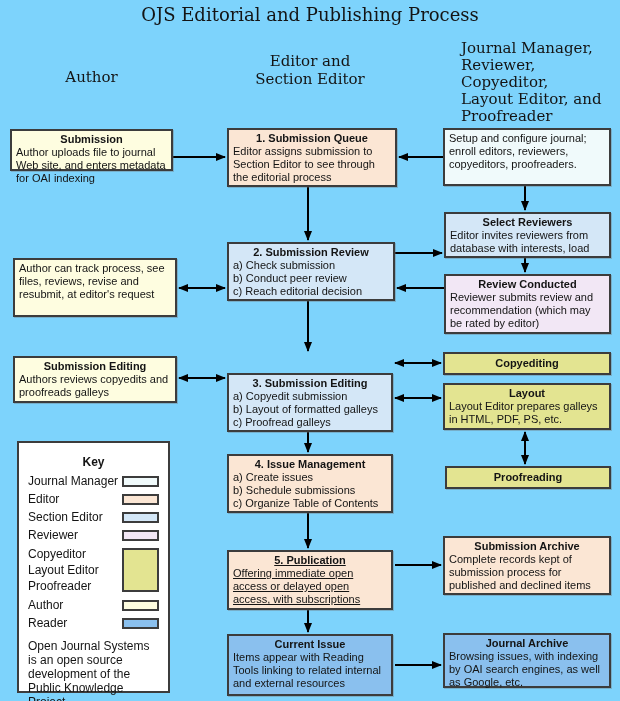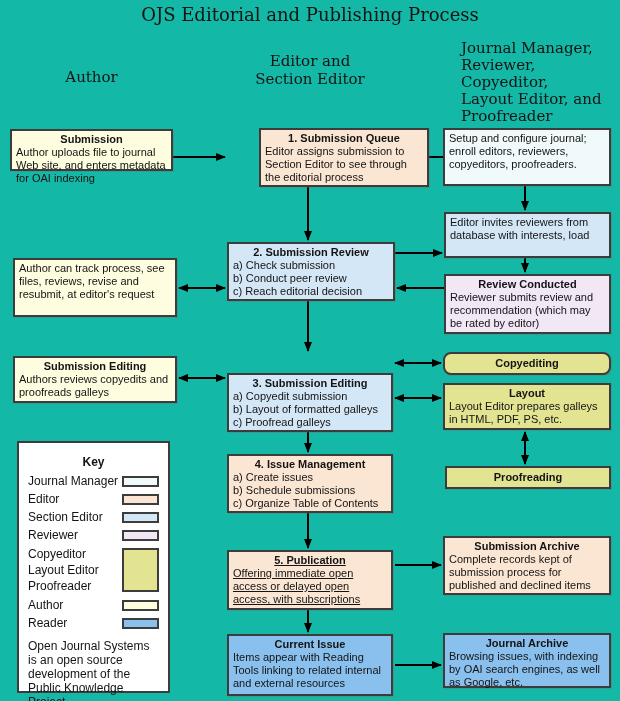--- a/index.html
+++ b/index.html
@@ -1,18 +1,18 @@
 <!DOCTYPE html>
 <html><head>
 <meta charset="utf-8">
 <style>
   html,body { margin:0; padding:0; background:#e9e9e9; }
   .stage {
     position:relative; width:620px; height:701px;
-    background:#14b8a6; overflow:hidden;
+    background:#7dd3fc; overflow:hidden;
     font-family:"Liberation Sans", sans-serif; color:#141414;
   }
   .title {
     position:absolute; left:0; top:4px; width:620px; text-align:center;
     font-family:"DejaVu Serif", serif; font-size:18px;
   }
   .hdr { position:absolute; font-family:"DejaVu Serif", serif; font-size:15px; line-height:18px; }
   .hdr-author { left:10px; top:68px; width:163px; text-align:center; }
   .hdr-editor { left:220px; top:52px; width:180px; text-align:center; }
   .hdr-roles  { left:461px; top:40px; width:155px; line-height:17px; }
@@ -99,21 +99,21 @@
 
   <div class="box" style="left: 13px; top: 258px; width: 164px; height: 59px; background-color: rgb(254, 253, 224);">
     <div class="box-body">Author can track process, see files, reviews, revise and resubmit, at editor's request</div>
   </div>
 
   <div class="box" style="left: 13px; top: 356px; width: 164px; height: 47px; background-color: rgb(254, 253, 224);">
     <div class="box-title">Submission Editing</div>
     <div class="box-body">Authors reviews copyedits and proofreads galleys</div>
   </div>
 
-  <div class="box" style="left: 227px; top: 128px; width: 170px; height: 59px; background-color: rgb(251, 230, 212); margin-left: 32px;">
+  <div class="box" style="left: 227px; top: 128px; width: 170px; height: 59px; background-color: rgb(251, 230, 212);">
     <div class="box-title">1. Submission Queue</div>
     <div class="box-body">Editor assigns submission to Section Editor to see through the editorial process</div>
   </div>
 
   <div class="box" style="left: 227px; top: 242px; width: 168px; height: 59px; background-color: rgb(212, 231, 247);">
     <div class="box-title">2. Submission Review</div>
     <div>a) Check submission</div>
     <div>b) Conduct peer review</div>
     <div>c) Reach editorial decision</div>
   </div>
@@ -140,29 +140,30 @@
   <div class="box" style="left: 227px; top: 634px; width: 166px; height: 62px; background-color: rgb(138, 192, 238);">
     <div class="box-title">Current Issue</div>
     <div class="box-body">Items appear with Reading Tools linking to related internal and external resources</div>
   </div>
 
   <div class="box" style="left: 443px; top: 128px; width: 168px; height: 58px; background-color: rgb(240, 250, 251);">
     <div class="box-body">Setup and configure journal; enroll editors, reviewers, copyeditors, proofreaders.</div>
   </div>
 
   <div class="box" style="left: 444px; top: 212px; width: 167px; height: 46px; background-color: rgb(212, 231, 247);">
+    <div class="box-title">Select Reviewers</div>
     <div class="box-body">Editor invites reviewers from database with interests, load</div>
   </div>
 
   <div class="box" style="left: 444px; top: 274px; width: 167px; height: 60px; background-color: rgb(242, 231, 245);">
     <div class="box-title">Review Conducted</div>
     <div class="box-body">Reviewer submits review and recommendation (which may be rated by editor)</div>
   </div>
 
-  <div class="box title-only" style="left: 443px; top: 352px; width: 168px; height: 23px; background-color: rgb(227, 228, 145); border-radius: 8px;">
+  <div class="box title-only" style="left: 443px; top: 352px; width: 168px; height: 23px; background-color: rgb(227, 228, 145);">
     <div class="box-title">Copyediting</div>
   </div>
 
   <div class="box" style="left: 443px; top: 383px; width: 168px; height: 47px; background-color: rgb(227, 228, 145);">
     <div class="box-title">Layout</div>
     <div class="box-body">Layout Editor prepares galleys in HTML, PDF, PS, etc.</div>
   </div>
 
   <div class="box title-only" style="left: 445px; top: 466px; width: 166px; height: 23px; background-color: rgb(227, 228, 145);">
     <div class="box-title">Proofreading</div>

